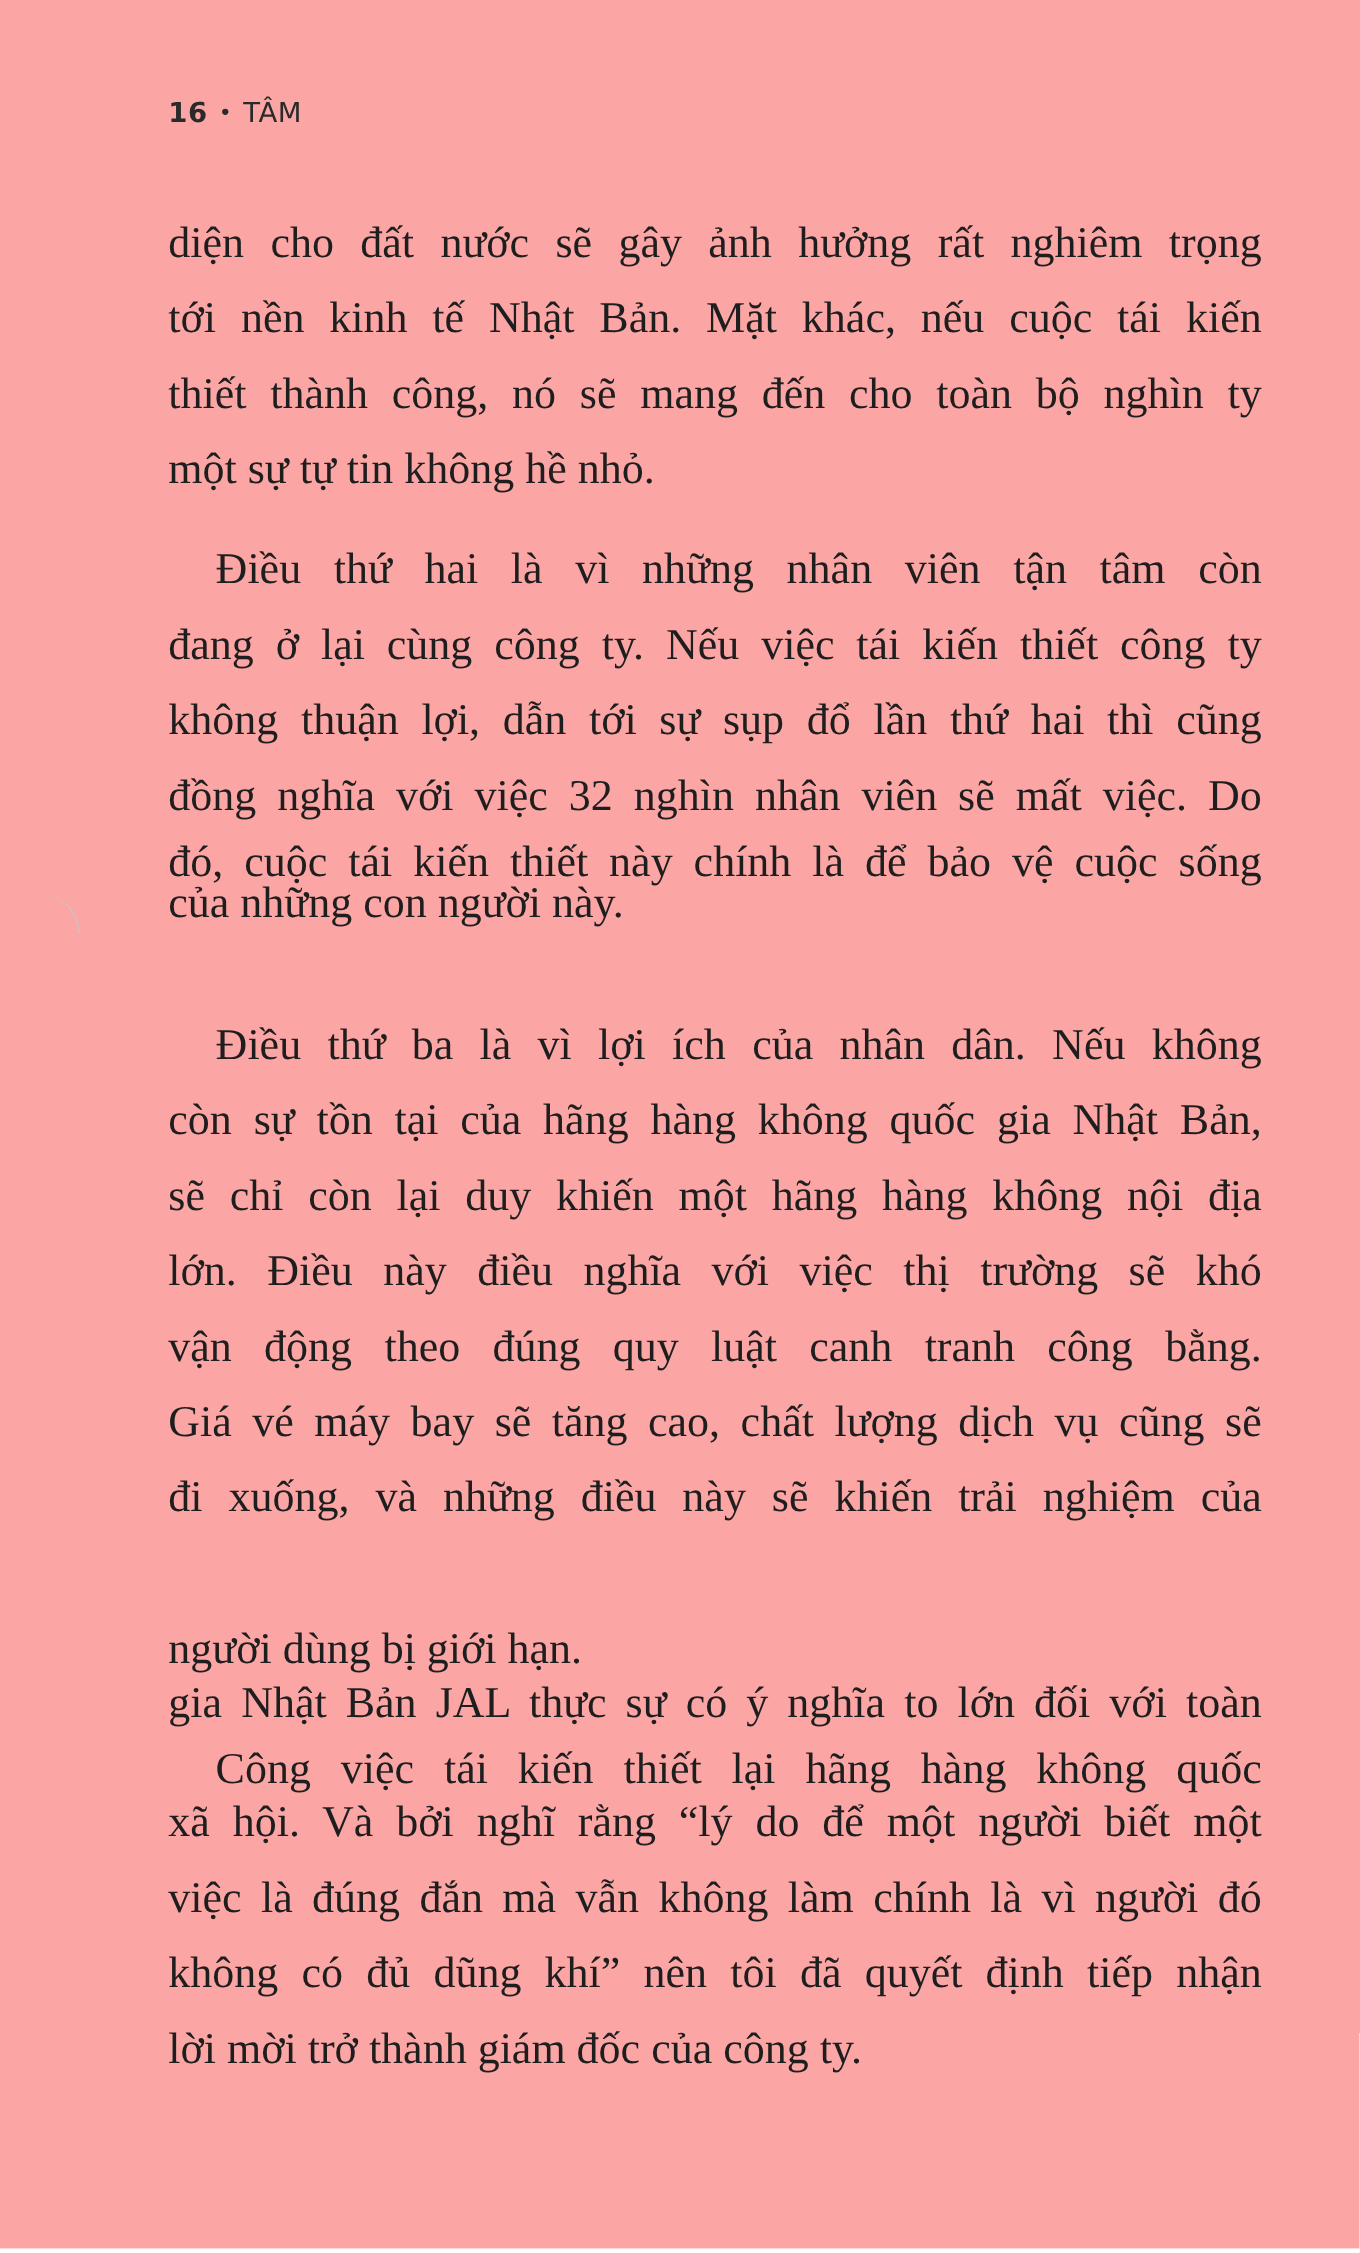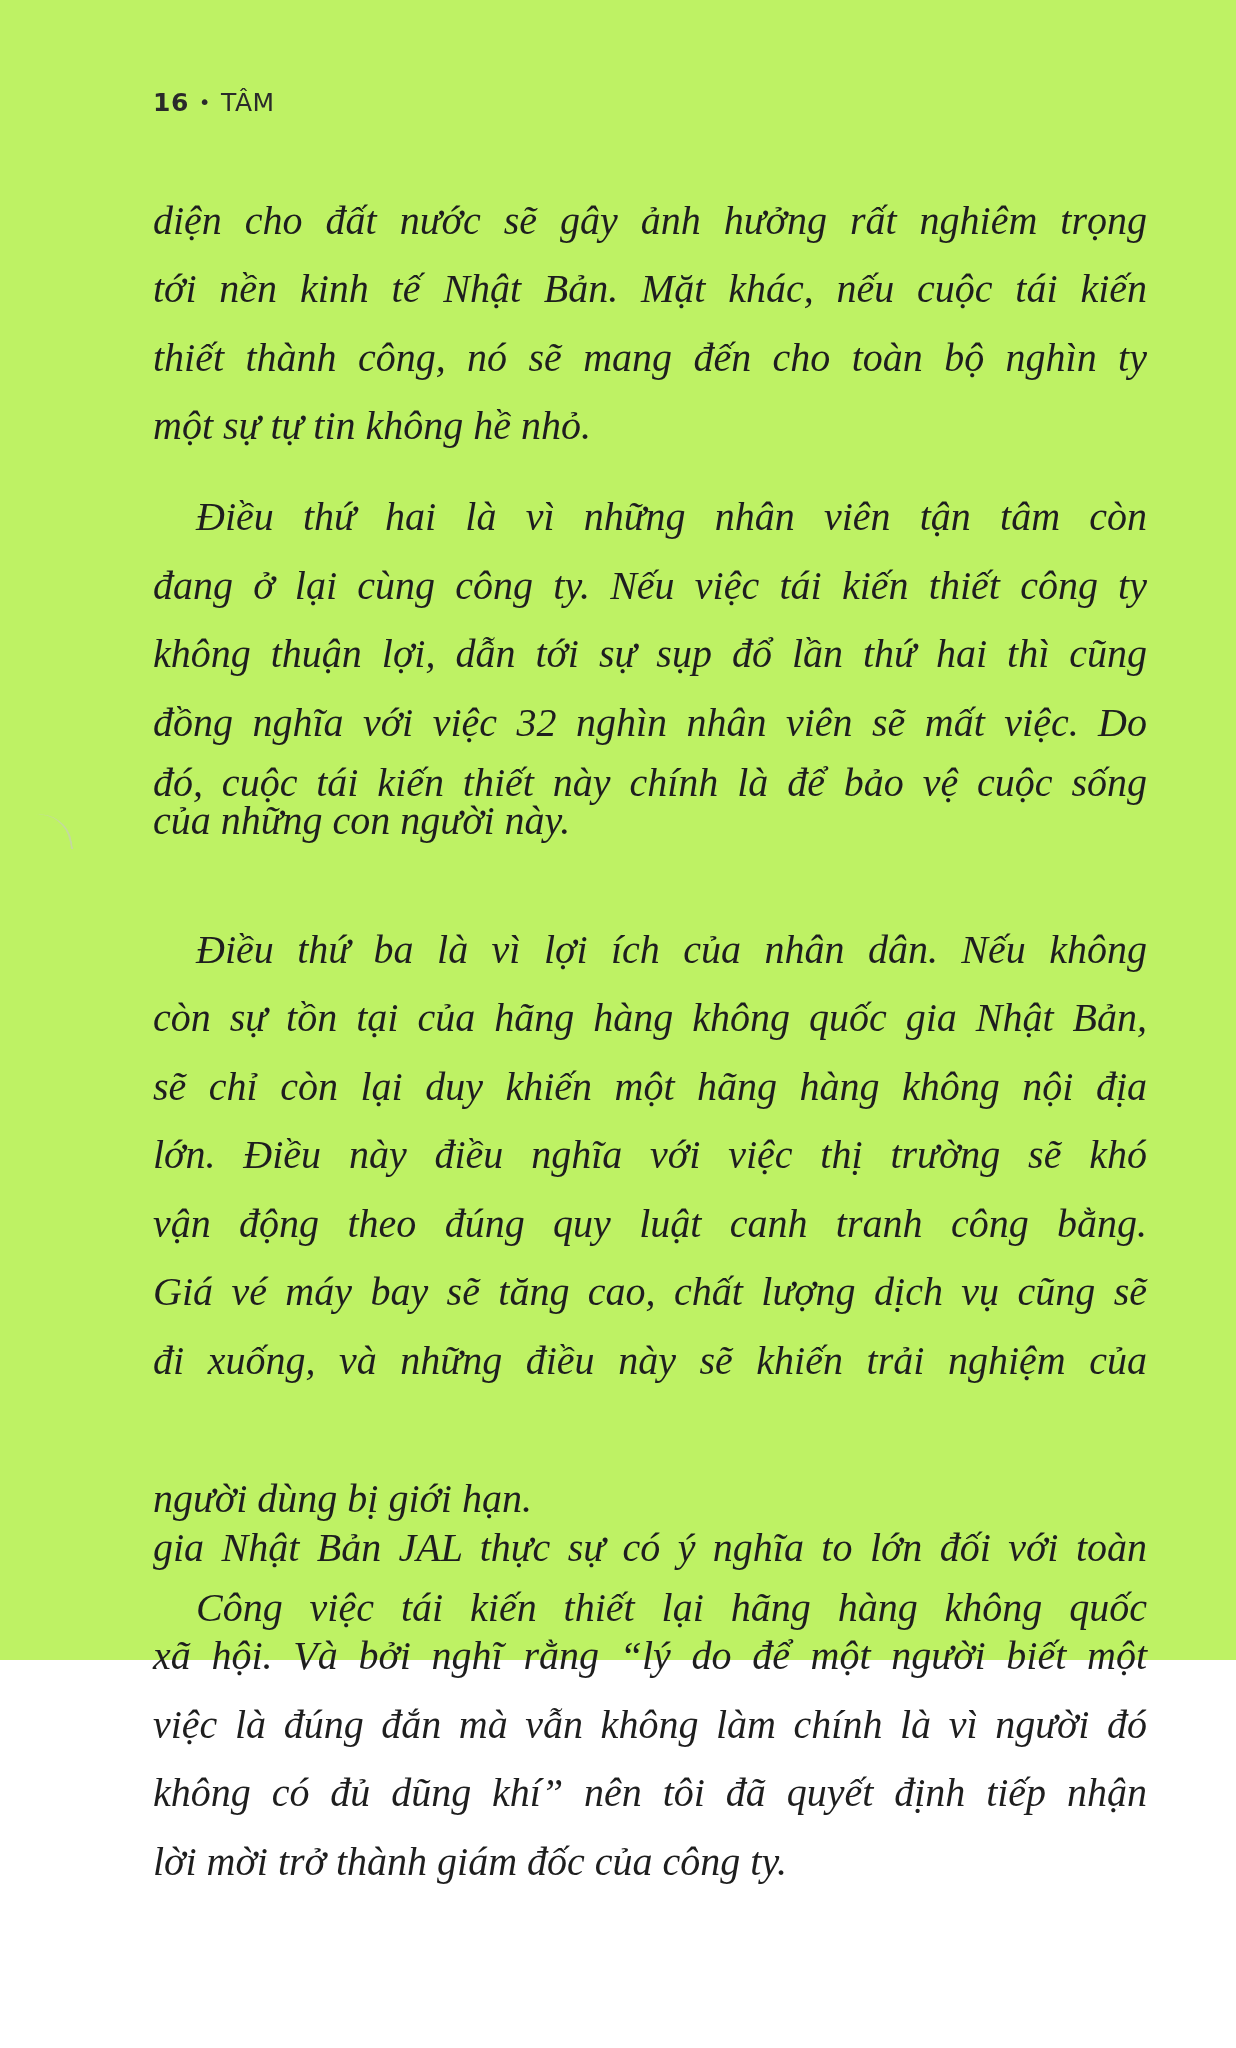--- a/index.html
+++ b/index.html
@@ -1,21 +1,21 @@
 <!DOCTYPE html>
 <html><head>
   <meta charset="utf-8">
   <style>
     html, body { margin: 0; padding: 0; background: #ffffff; }
     body { width: 1236px; height: 2048px; position: relative; overflow: hidden; }
-    .page { position: absolute; left: 0; top: 0; width: 1236px; height: 1660px; background: #bef264; }
+    .page { position: absolute; left: 0; top: 0; width: 1236px; height: 2044px; background: #fca5a5; }
     .header { position: absolute; left: 153px; top: 88px; font-family: "DejaVu Sans", sans-serif; font-size: 25px; color: #2a2a2a; letter-spacing: 0.5px; }
     .header .num { font-weight: bold; }
     .header .dot { margin: 0 10px; font-size: 20px; position: relative; top: -2px; }
-    .line { position: absolute; left: 153px; width: 994px; font-family: "Liberation Serif", serif; font-size: 40px; line-height: 50px; color: #1e1e1e; white-space: nowrap; text-align: justify; text-align-last: justify; font-style: italic; }
+    .line { position: absolute; left: 153px; width: 994px; font-family: "Liberation Serif", serif; font-size: 40px; line-height: 50px; color: #1e1e1e; white-space: nowrap; text-align: justify; text-align-last: justify; }
     .line.last { text-align-last: left; }
     .line.indent { left: 196px; width: 951px; }
     .mark { position: absolute; left: 38px; top: 812px; width: 30px; height: 40px; border-right: 2px solid #c8c8c8; border-radius: 0 40px 0 0; transform: rotate(-10deg); opacity: 0.6; }
   </style>
 </head>
 <body>
 
 <div class="page">
 
   <div class="header">

